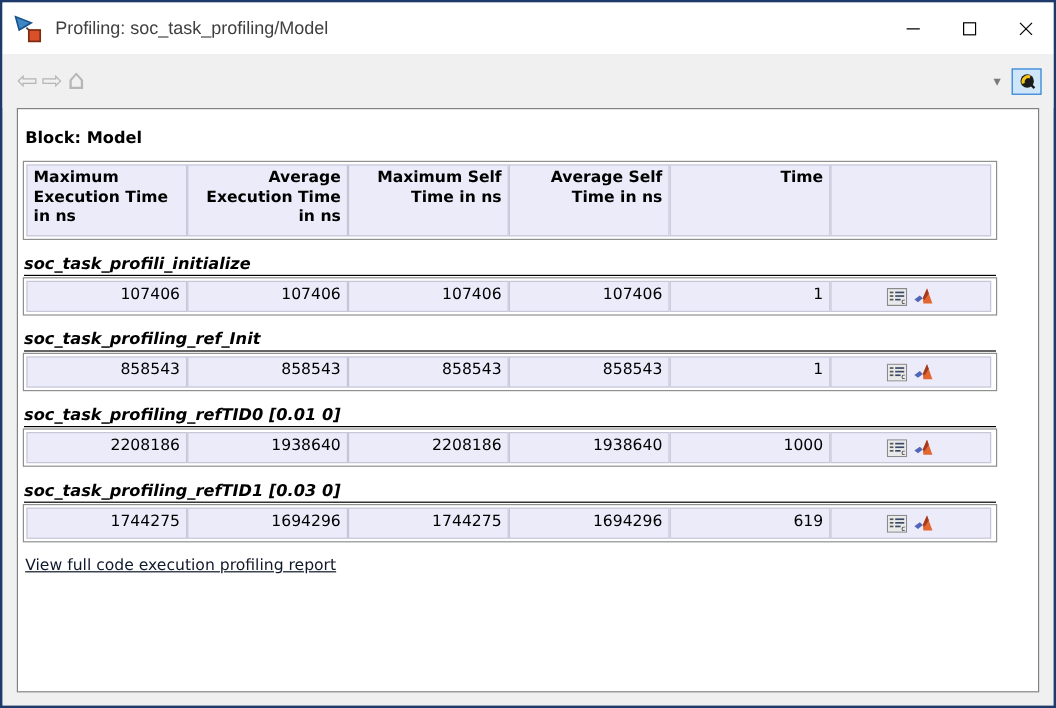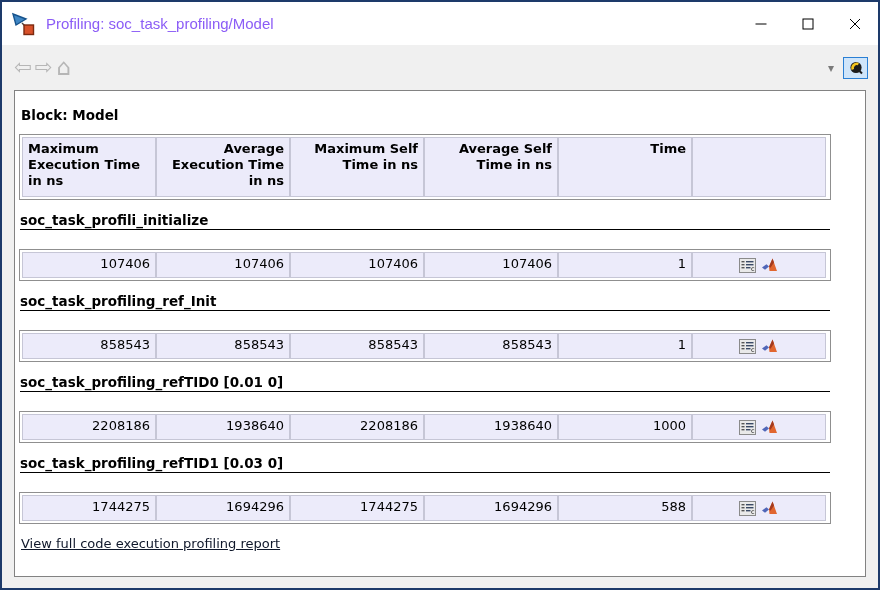--- a/index.html
+++ b/index.html
@@ -7,21 +7,21 @@
   .window {
     width:880px; height:590px;
     border:2px solid #1d3a6a;
     background:#f0f0f0;
     font-family:"DejaVu Sans", sans-serif;
     position:relative; overflow:hidden;
   }
   
   .titlebar { height:43px; background:#ffffff; display:flex; align-items:center; }
   .app-icon { margin-left:9px; width:26px; height:26px; display:inline-flex; }
-  .title { margin-left:9px; font-family:"Liberation Sans", sans-serif; font-size:15px; color:#8b5cf6; }
+  .title { margin-left:9px; font-family:"Liberation Sans", sans-serif; font-size:15px; color:#404040; }
   .win-controls { margin-left:auto; display:flex; height:100%; }
   .winbtn { width:47px; height:100%; display:flex; align-items:center; justify-content:center; cursor:default; }
   
   .toolbar { height:45px; display:flex; align-items:center; padding:0 10px 0 12px; background:#f0f0f0; }
   .nav { color:#b6b6b6; font-size:21px; line-height:1; margin-right:3px; }
   .nav.home { font-size:23px; margin-left:1px; }
   .toolbar-right { margin-left:auto; display:flex; align-items:center; gap:9px; }
   .dd-arrow { color:#7a7a7a; font-size:12px; }
   .hl-btn {
     width:25px; height:22px; border:1px solid #2a7fd4; background:#cfe5fa;
@@ -41,21 +41,21 @@
   .c {
     width:134px; border:1px solid #c6c6d6; background:#ecebfa;
     padding:3px 5px; font-size:13px; line-height:16px; overflow:hidden;
   }
   .rowbox.header .c { height:60px; font-weight:bold; }
   .rowbox.data .c { height:26px;text-align:right; }
   .c.right { text-align:right; }
   .c.icons { display:flex; align-items:center; justify-content:center; gap:5px; padding:2px; }
   .section-title {
     font-weight:bold; font-size:13.5px; width:810px;
-    border-bottom:1px solid #000; padding-bottom:1px; margin:0 0 19px 1px;
+    border-bottom:1px solid #000; padding-bottom:1px; margin:0 0 1px 1px;font-style:italic;
   }
   .icon-btn { display:inline-flex; cursor:pointer; }
   .report-link { color:#0f172a; text-decoration:underline; font-size:13px; margin-left:2px; display:inline-block; }
 </style>
 </head>
 <body>
 
 <div class="window">
 
   <div class="titlebar">
@@ -211,21 +211,21 @@
         </div>
       </div>
 
       
       <div class="section-title">soc_task_profiling_refTID1 [0.03 0]</div>
       <div class="rowbox data">
         <div class="c">1744275</div>
         <div class="c right">1694296</div>
         <div class="c right">1744275</div>
         <div class="c right">1694296</div>
-        <div class="c right">588</div>
+        <div class="c right">619</div>
         <div class="c icons">
           <span class="icon-btn">
             <svg width="17" height="15" viewBox="0 0 17 15">
               <rect x="0.5" y="0.5" width="16" height="14" fill="#e9e9e9" stroke="#8a8a8a"></rect>
               <rect x="2.5" y="3" width="3" height="1.4" fill="#555"></rect>
                 <rect x="7" y="3" width="7.5" height="1.4" fill="#3a4a66"></rect>
               <rect x="2.5" y="6" width="3" height="1.4" fill="#555"></rect>
                 <rect x="7" y="6" width="7.5" height="1.4" fill="#3a4a66"></rect>
               <rect x="2.5" y="9" width="3" height="1.4" fill="#555"></rect>
                 <rect x="7" y="9" width="4.5" height="1.4" fill="#3a4a66"></rect>

